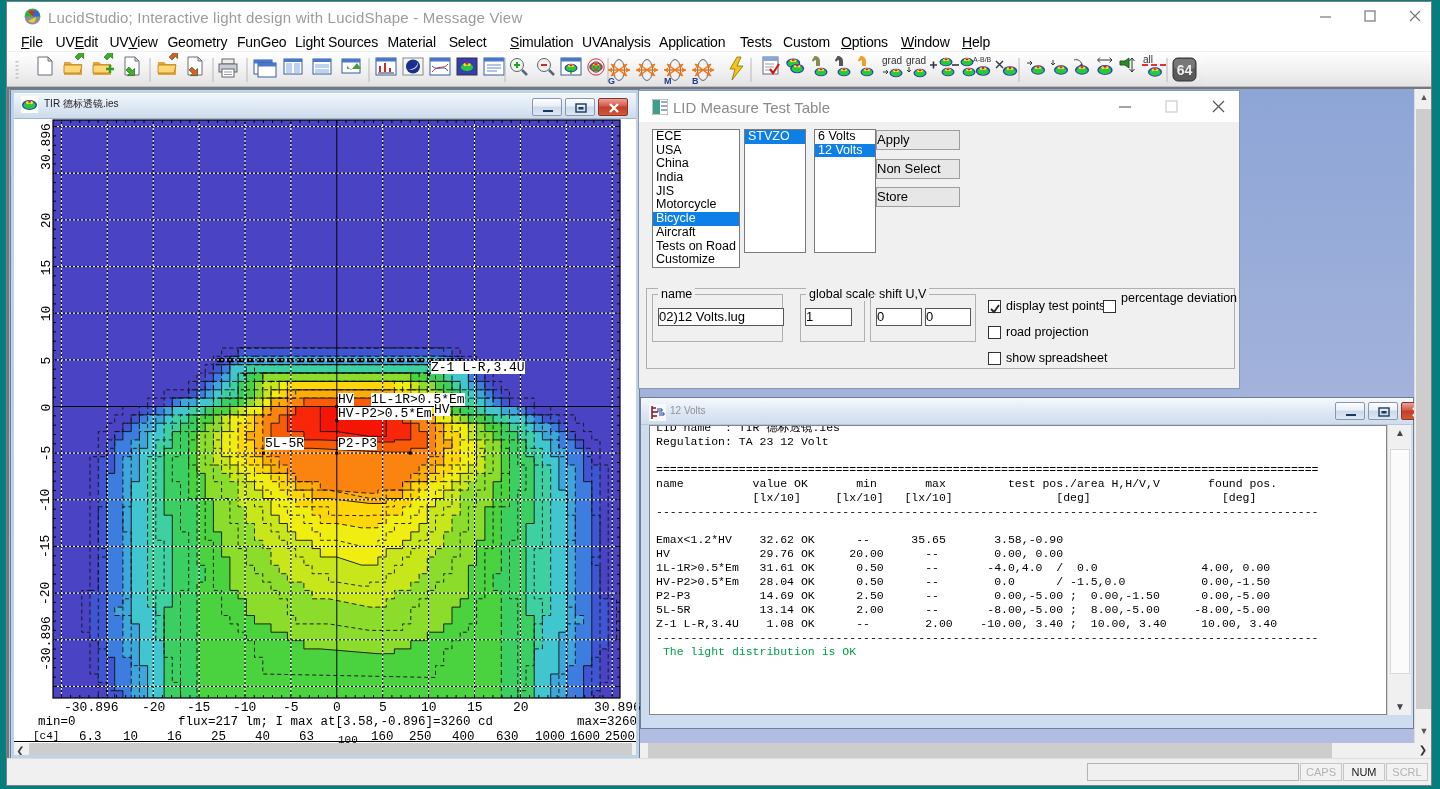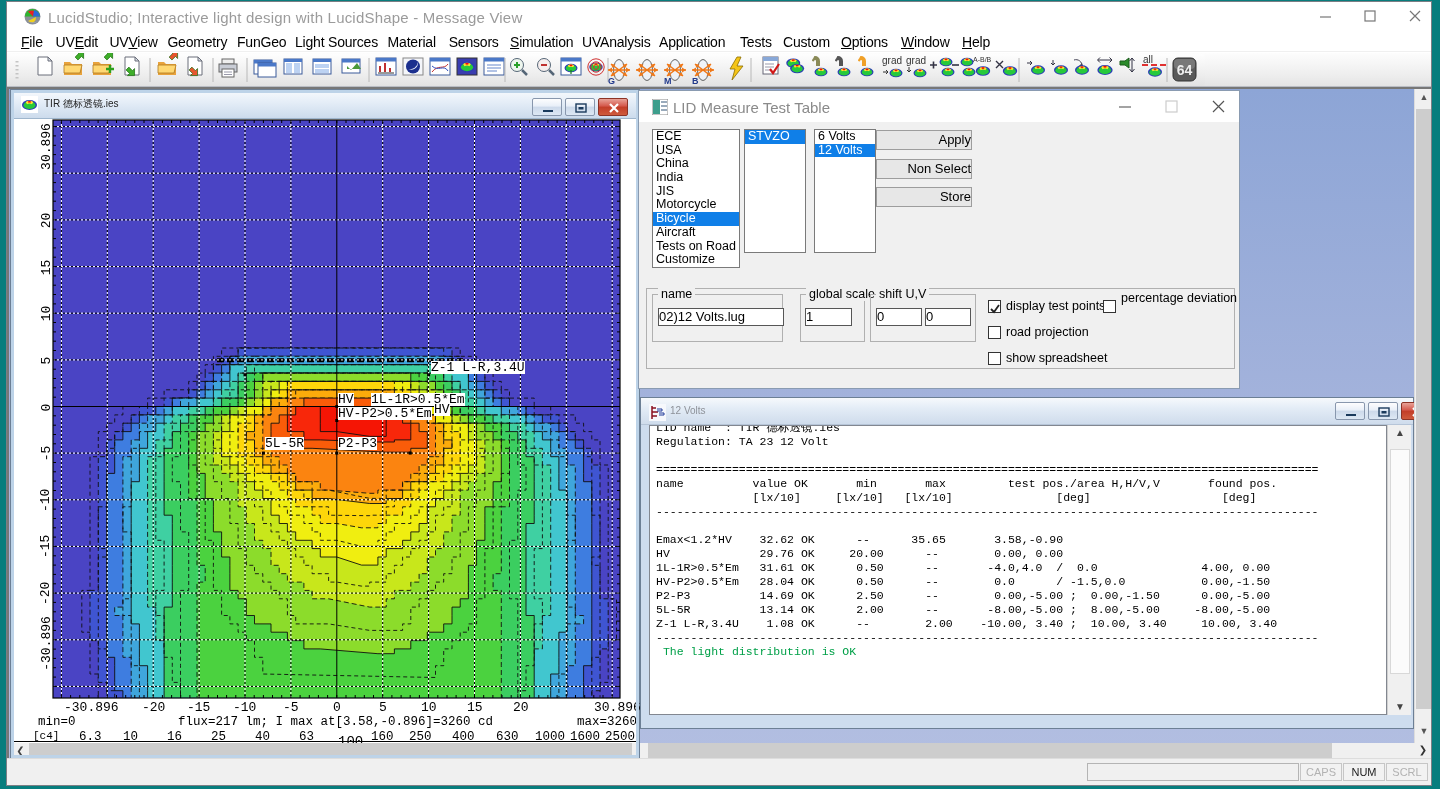--- a/index.html
+++ b/index.html
@@ -20,21 +20,21 @@
 .wbtn{position:absolute;top:8px;width:30px;height:18px;border:1px solid #8897ad;border-radius:2px;background:linear-gradient(#fdfdfe,#e8eff8 45%,#ccd9ea 50%,#dde8f4)}
 .wbtn.close{background:linear-gradient(#e8a298,#d4574a 45%,#c23d28 50%,#ce5a3c);border-color:#8d3326}
 .wbtn svg{position:absolute;left:0;top:0}
 
 #lid{left:629px;top:1px;width:602px;height:299px;background:#f0f0f0;border:1px solid #8a9bb1}
 #lid .dtitle{position:absolute;left:0;top:0;width:100%;height:31px;background:#fff}
 #lid .dtxt{position:absolute;left:34px;top:8px;font-size:15px;color:#8a8a8a}
 .lb{position:absolute;background:#fff;border:1px solid #7a7a7a;font-size:12.5px;color:#000}
 .lb div{height:13.7px;line-height:13.5px;padding-left:3px;white-space:nowrap;overflow:hidden}
 .lb .sel{background:#0f7fe8;color:#fff}
-.btn{position:absolute;width:96px;height:20px;background:#e7e7e7;border:1px solid #9d9d9d;font-size:13px;text-align:right;line-height:18px;color:#000}
+.btn{position:absolute;width:84px;height:20px;background:#e7e7e7;border:1px solid #9d9d9d;font-size:13px;text-align:left;line-height:18px;color:#000}
 .gbox{position:absolute;border:1px solid #b0b0b0}
 .glabel{position:absolute;top:-8px;left:5px;background:#f0f0f0;padding:0 3px;font-size:12.5px;color:#000;white-space:nowrap}
 .tfield{position:absolute;background:#fff;border:1px solid #565656;font-size:13px;padding-left:0;line-height:16px;color:#000}
 .cb{position:absolute;width:13px;height:13px;background:#fff;border:1px solid #333}
 .cblabel{position:absolute;font-size:12.5px;color:#000;white-space:nowrap}
 
 #volts{left:631px;top:308px;width:774px;height:332px;background:#cddcee;border:1px solid #6c7f95}
 #volts .vcontent{position:absolute;left:8px;top:27px;width:738px;height:290px;background:#fff;border:1px solid #828790;overflow:hidden}
 #volts pre{font-family:"Liberation Mono", monospace;font-size:11.5px;line-height:14px;color:#000;position:absolute;left:6px;top:-5px}
 
@@ -67,21 +67,21 @@
 </svg>
     </div>
 <div id="menubar" class="abs">
       <span class="mi" style="left:14px"><u>F</u>ile</span>
 <span class="mi" style="left:48.6px">UV<u>E</u>dit</span>
 <span class="mi" style="left:102.4px">UV<u>V</u>iew</span>
 <span class="mi" style="left:160.4px">Geometry</span>
 <span class="mi" style="left:230px">FunGeo</span>
 <span class="mi" style="left:288px">Light Sources</span>
 <span class="mi" style="left:380.6px">Material</span>
-<span class="mi" style="left:441.7px">Sensors</span>
+<span class="mi" style="left:441.7px">Select</span>
 <span class="mi" style="left:503px"><u>S</u>imulation</span>
 <span class="mi" style="left:575px">UVAnalysis</span>
 <span class="mi" style="left:652px">Application</span>
 <span class="mi" style="left:733px">Tests</span>
 <span class="mi" style="left:776px">Custom</span>
 <span class="mi" style="left:834px"><u>O</u>ptions</span>
 <span class="mi" style="left:894px"><u>W</u>indow</span>
 <span class="mi" style="left:955px"><u>H</u>elp</span>
     </div>
 <div id="toolbar" class="abs">
@@ -596,21 +596,21 @@
 <div class="ptext" style="left:27px;top:625px;font-size:12.5px">min=0</div>
 <div class="ptext" style="left:167px;top:625px;font-size:12.5px">flux=217 lm; I max at[3.58,-0.896]=3260 cd</div>
 <div class="ptext" style="left:566px;top:625px;font-size:12.5px">max=3260</div>
 <div class="ptext" style="left:22px;top:640px;font-size:11px">[c4]</div>
 <div class="ptext" style="left:68px;top:640px;font-size:12.5px">6.3</div>
 <div class="ptext" style="left:112px;top:640px;font-size:12.5px">10</div>
 <div class="ptext" style="left:156px;top:640px;font-size:12.5px">16</div>
 <div class="ptext" style="left:200px;top:640px;font-size:12.5px">25</div>
 <div class="ptext" style="left:244px;top:640px;font-size:12.5px">40</div>
 <div class="ptext" style="left:288px;top:640px;font-size:12.5px">63</div>
-<div class="ptext" style="left:327px;top:644px;font-size:14px">100</div>
+<div class="ptext" style="left:327px;top:644px;font-size:11px">100</div>
 <div class="ptext" style="left:360px;top:640px;font-size:12.5px">160</div>
 <div class="ptext" style="left:398px;top:640px;font-size:12.5px">250</div>
 <div class="ptext" style="left:441px;top:640px;font-size:12.5px">400</div>
 <div class="ptext" style="left:485px;top:640px;font-size:12.5px">630</div>
 <div class="ptext" style="left:524px;top:640px;font-size:12.5px">1000</div>
 <div class="ptext" style="left:559px;top:640px;font-size:12.5px">1600</div>
 <div class="ptext" style="left:594px;top:640px;font-size:12.5px">2500</div>
 <div class="plabel" style="left:327px;top:303px">HV</div>
 <div class="plabel" style="left:360px;top:303px">1L-1R&gt;0.5*Em</div>
 <div class="plabel" style="left:327px;top:317px">HV-P2&gt;0.5*Em</div>

